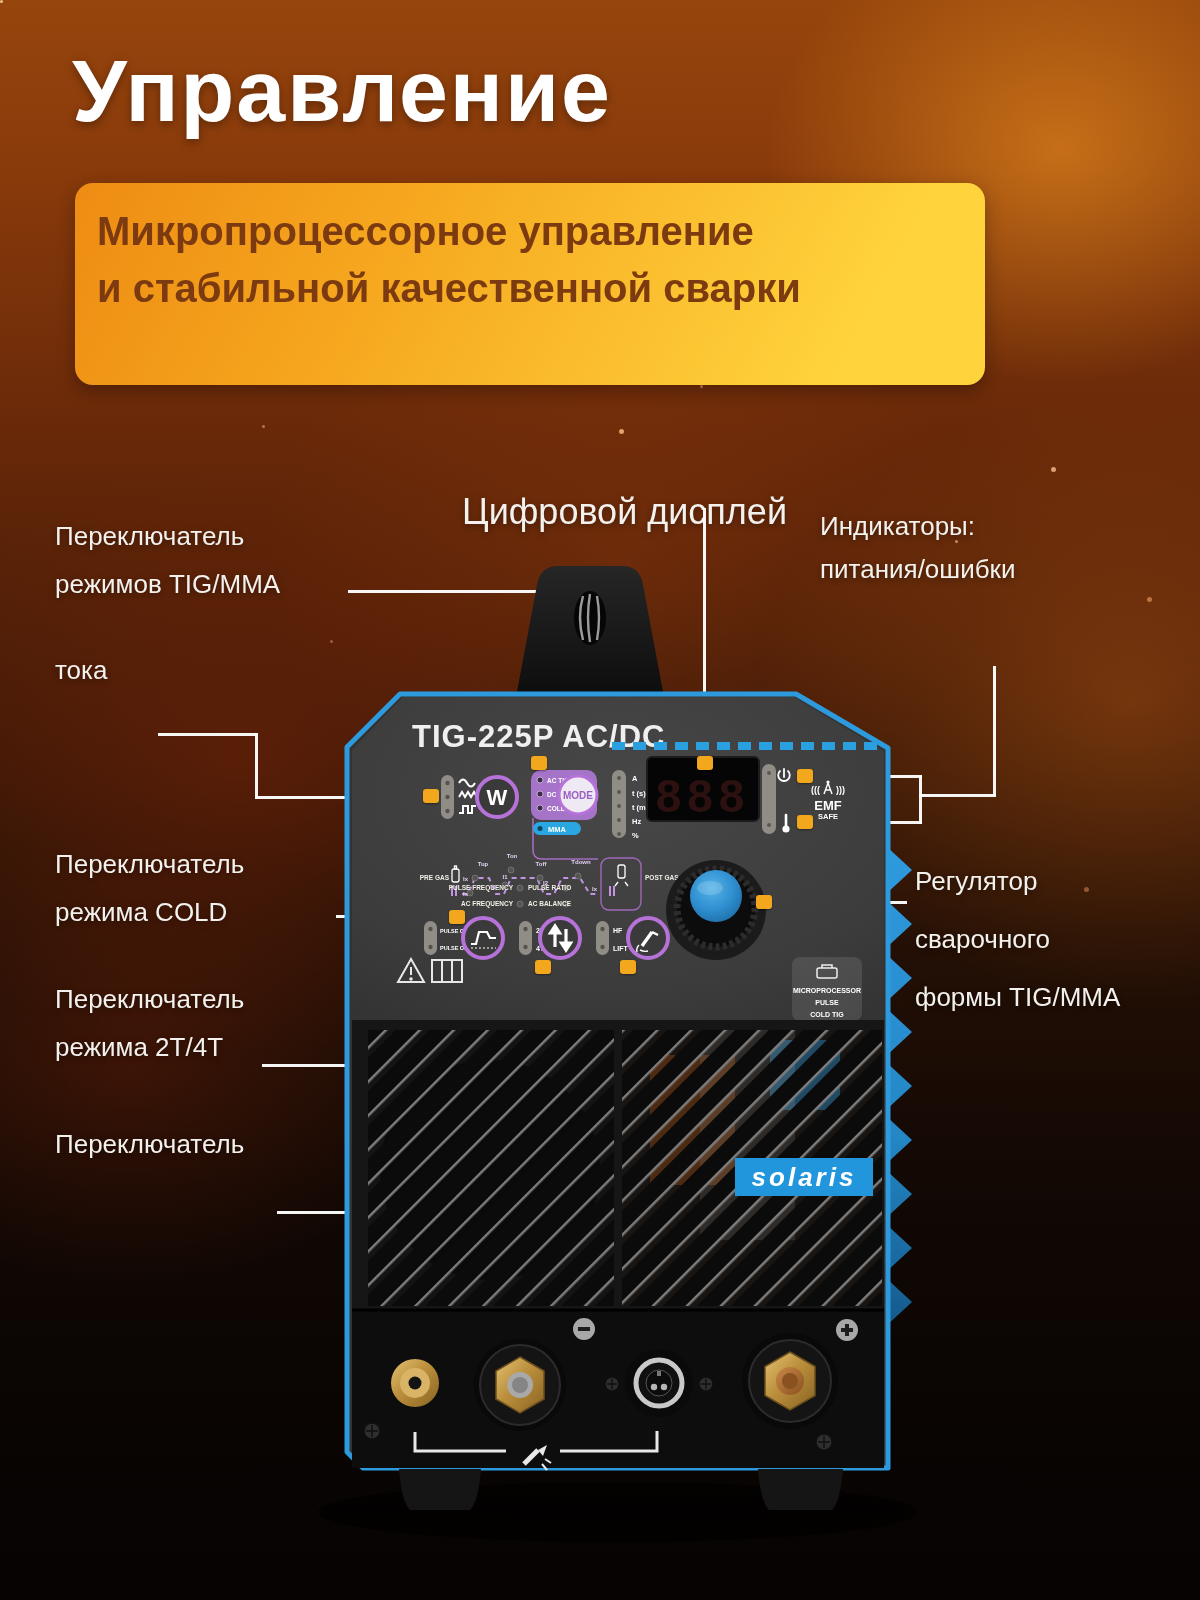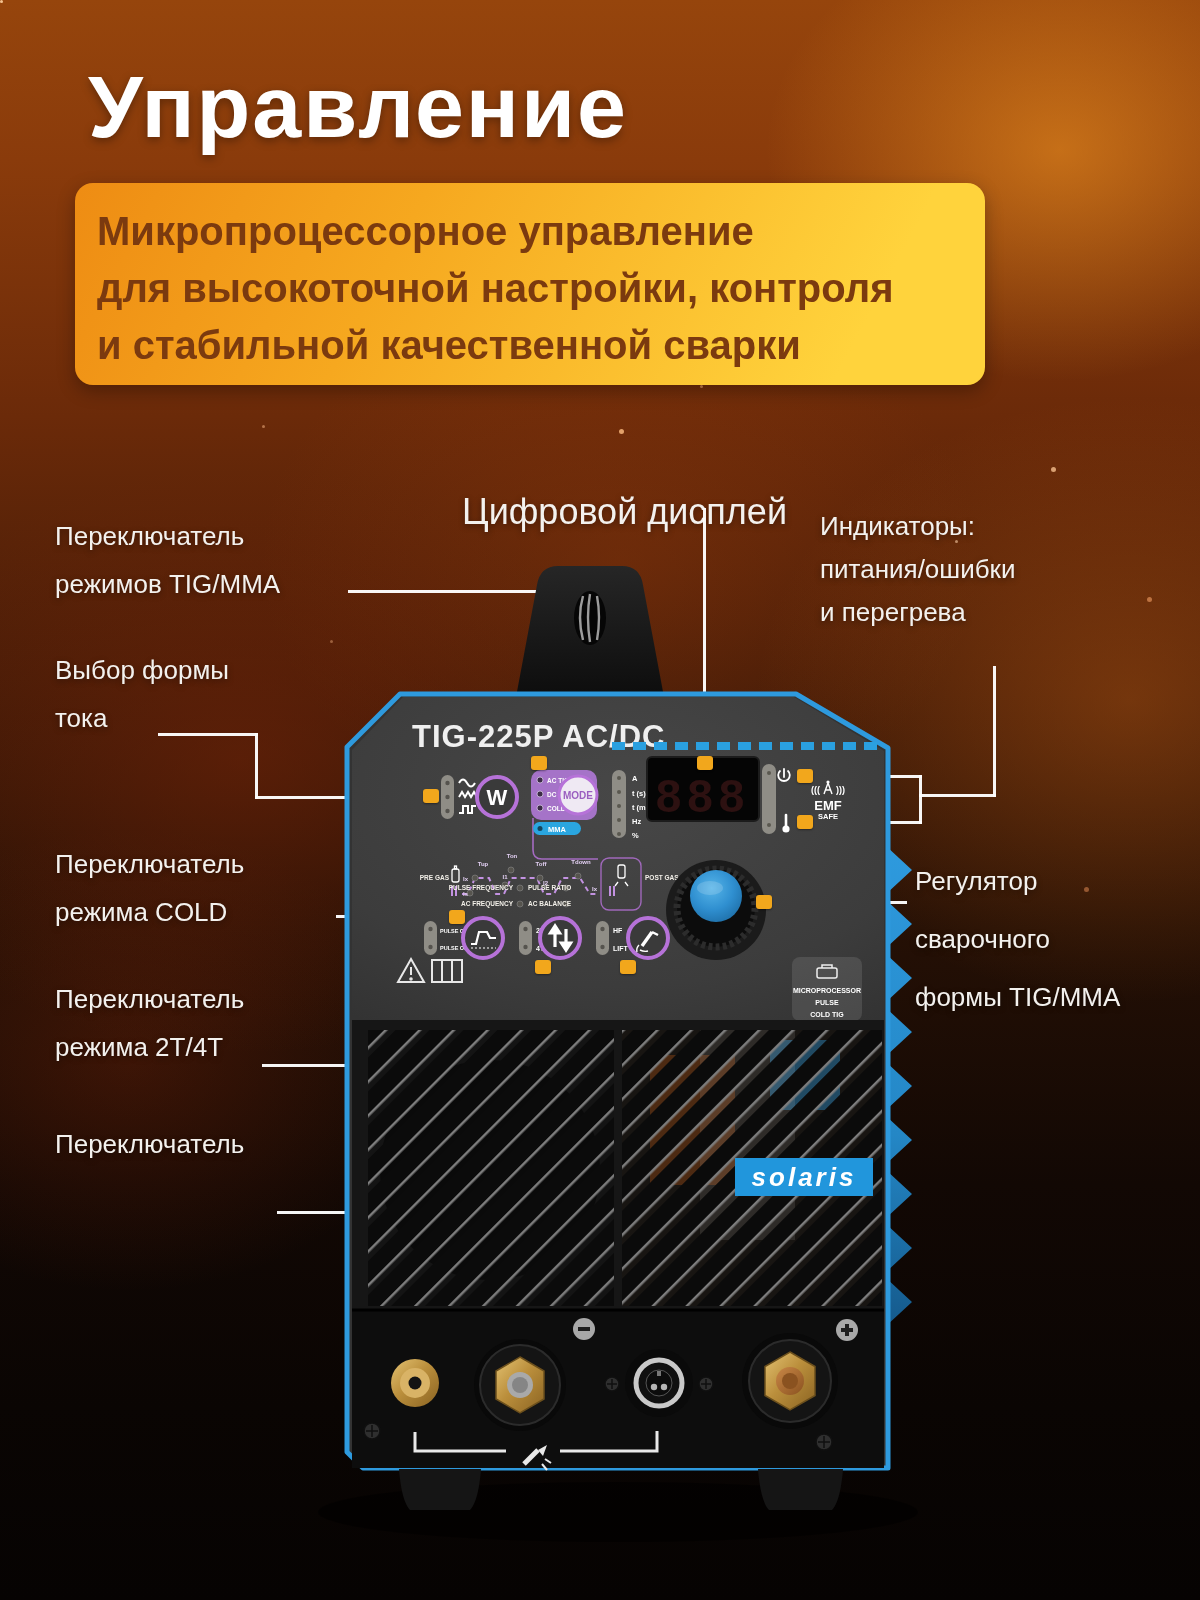--- a/index.html
+++ b/index.html
@@ -17,21 +17,21 @@
       background:rgba(255,210,160,.9);
       box-shadow:620px 430px 0 1px rgba(255,190,130,.8),
                  905px 300px 0 0 rgba(255,220,180,.7),
                  1052px 468px 0 1px rgba(255,200,150,.75),
                  700px 385px 0 0 rgba(255,180,120,.6),
                  1148px 598px 0 1px rgba(255,170,110,.55),
                  262px 425px 0 0 rgba(255,190,140,.5),
                  1085px 888px 0 1px rgba(255,160,100,.45),
                  955px 540px 0 0 rgba(255,210,170,.6),
                  330px 640px 0 0 rgba(255,190,140,.4);}
-  .title{position:absolute;left:72px;top:40px;margin:16px;color:#fff;
+  .title{position:absolute;left:72px;top:40px;margin:0;color:#fff;
          font-size:88px;font-weight:800;letter-spacing:2px;
          text-shadow:0 3px 10px rgba(0,0,0,.35);}
   .banner{position:absolute;left:75px;top:183px;width:910px;height:202px;
           border-radius:18px;box-sizing:border-box;padding:20px 0 0 22px;
           background:linear-gradient(118deg,#ee8c13 0%,#f6a81f 35%,#ffd33c 85%);
           box-shadow:0 6px 18px rgba(0,0,0,.30);}
   .banner div{color:#7b3a0f;font-size:40px;font-weight:700;line-height:57px;}
   .lbl{position:absolute;color:#f3f1ee;font-size:26px;font-weight:500;
        line-height:48px;text-shadow:0 2px 6px rgba(0,0,0,.4);}
   .lbl-display{left:462px;top:444px;font-size:36px;margin-top:44px;}
@@ -78,36 +78,33 @@
 <body>
 
 <div class="canvas">
   <div class="bg"></div>
   <div class="sparks"></div>
 
   <h1 class="title">Управление</h1>
 
   <div class="banner">
     <div>Микропроцессорное управление</div>
-    <div>для высокоточной настройки, контроля</div>
     <div>и стабильной качественной сварки</div>
   </div>
 
   <div class="lbl lbl-display">Цифровой дисплей</div>
   <div class="lbl lbl-mode">
     <div>Переключатель</div>
     <div>режимов TIG/MMA</div>
   </div>
   <div class="lbl lbl-indicators">
     <div>Индикаторы:</div>
     <div>питания/ошибки</div>
-    <div>и перегрева</div>
   </div>
   <div class="lbl lbl-waveform">
-    <div>Выбор формы</div>
     <div>тока</div>
   </div>
   <div class="lbl lbl-pulse">
     <div>Переключатель</div>
     <div>режима COLD</div>
   </div>
   <div class="lbl lbl-knob">
     <div>Регулятор</div>
     <div>сварочного</div>
     <div>формы TIG/MMA</div>

